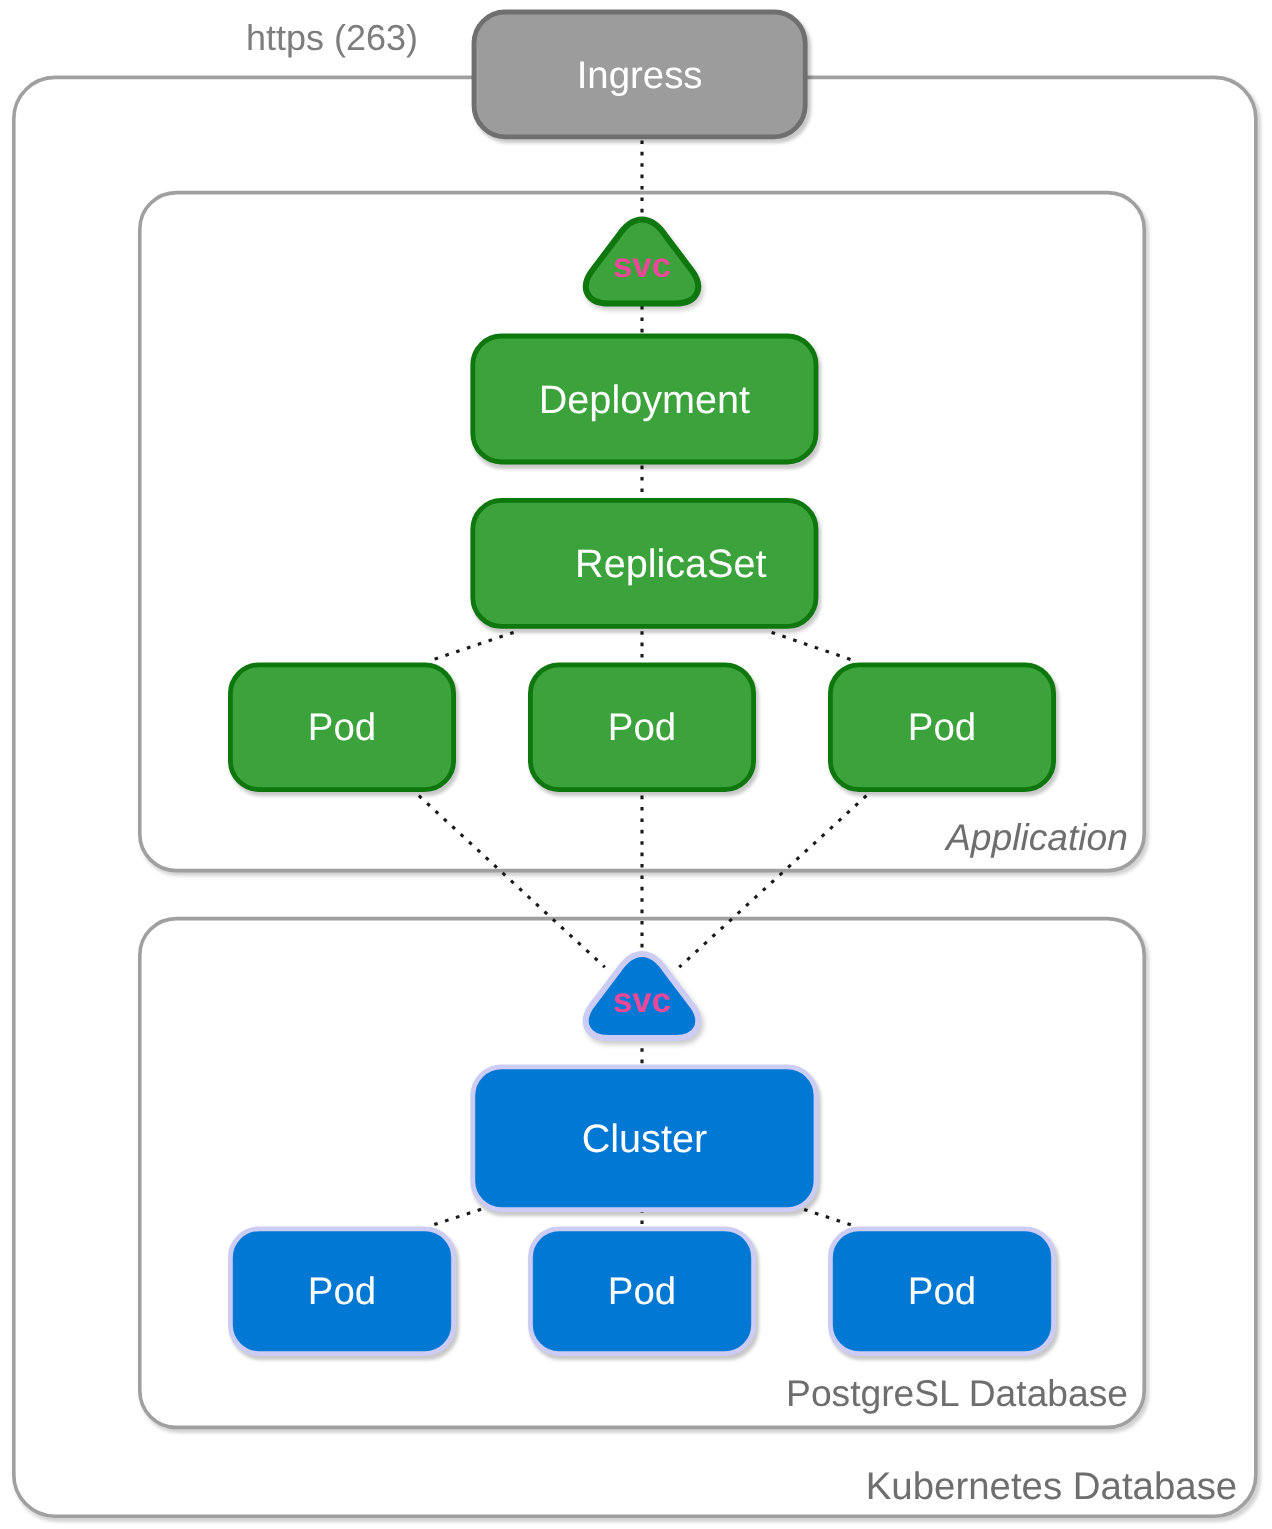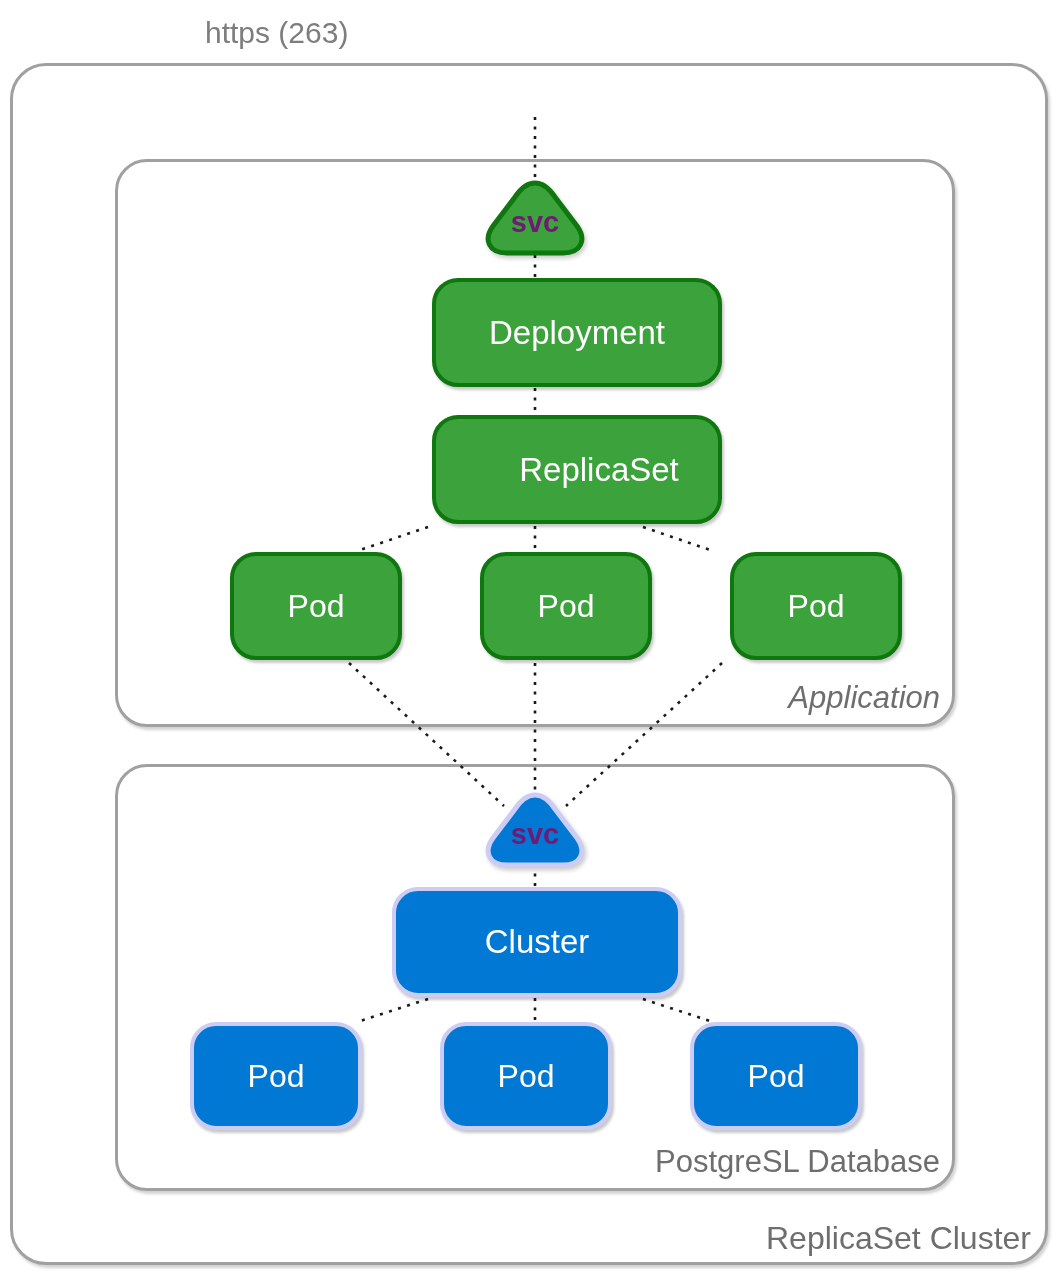--- a/index.html
+++ b/index.html
@@ -57,66 +57,65 @@
   .gray-node{
     background:var(--gray-fill,#9c9c9c);
     border:4px solid var(--gray-border,#6f6f6f);
     border-radius:28px;
     font-size:32px;
   }
   .green-node{
     background:var(--green-fill,#3ca23c);
     border:4px solid var(--green-border,#0e770e);
     font-size:33px;
-    margin-left:40px;
   }
   .blue-node{
     background:var(--blue-fill,#0078d4);
     border:4px solid var(--blue-border,#ccccf5);
     font-size:33px;
   }
   .ingress{left:393px;top:8px;width:280px;height:108px;}
   .deployment{left:392px;top:278px;width:290px;height:109px;}
   .replicaset{left:392px;top:415px;width:290px;height:109px;padding-left:44px;}
-  .cluster{left:392px;top:887px;width:290px;height:110px;}
-  .pod{width:172px;height:108px;font-size:32px;}
+  .cluster{left:392px;top:887px;width:290px;height:123px;}
+  .pod{width:190px;height:108px;font-size:32px;}
   .pod.p1{left:190px;}
   .pod.p2{left:440px;}
   .pod.p3{left:690px;}
   .pod.row-green{top:552px;}
   .pod.row-blue{top:1022px;}
   
   .svc{
     position:absolute;width:120px;height:76px;z-index:3;
     filter:drop-shadow(2px 3px 2px rgba(0,0,0,0.2));
   }
   .svc svg{position:absolute;left:0;top:0;width:120px;height:76px;}
   .svc .svc-text{
     position:absolute;left:0;right:0;top:26px;
-    text-align:center;color:#701a75;
+    text-align:center;color:#ec4899;
     font-size:29px;font-weight:bold;
   }
   .svc-green-shape{fill:var(--green-fill,#3ca23c);stroke:var(--green-border,#0e770e);stroke-width:5;}
   .svc-blue-shape{fill:var(--blue-fill,#0078d4);stroke:var(--blue-border,#ccccf5);stroke-width:5;}
   .svc-green{left:475px;top:180px;}
   .svc-blue{left:475px;top:792px;}
   
   .edge-label{
     position:absolute;left:205px;top:16px;
     color:#7d7d7d;font-size:30px;white-space:nowrap;
     z-index:4;
   }
 </style>
 </head>
 <body>
 
 <div class="canvas">
 
   <div class="container outer-container">
-    <div class="container-label">ReplicaSet Cluster</div>
+    <div class="container-label">Kubernetes Database</div>
   </div>
 
   <div class="container app-container">
     <div class="container-label">Application</div>
   </div>
 
   <div class="container db-container">
     <div class="container-label">PostgreSL Database</div>
   </div>
 
@@ -131,20 +130,23 @@
     <path d="M535 663 L535 791"></path>
     <path d="M722 663 L566 806"></path>
     <path d="M535 864 L535 886"></path>
     <path d="M428 999 L357 1022"></path>
     <path d="M535 998 L535 1021"></path>
     <path d="M643 999 L713 1022"></path>
   </svg>
 
   <div class="edge-label">https (263)</div>
 
+  <div class="node gray-node ingress">
+    <span>Ingress</span>
+  </div>
 
   <div class="svc svc-green">
     <svg viewBox="0 0 120 76">
       <path class="svc-green-shape" d="M60 3 C67 3 74 8 80 17 L102 46 C112 60 106 73 88 73 L32 73 C14 73 8 60 18 46 L40 17 C46 8 53 3 60 3 Z"></path>
     </svg>
     <div class="svc-text">svc</div>
   </div>
 
   <div class="node green-node deployment">
     <span>Deployment</span>

